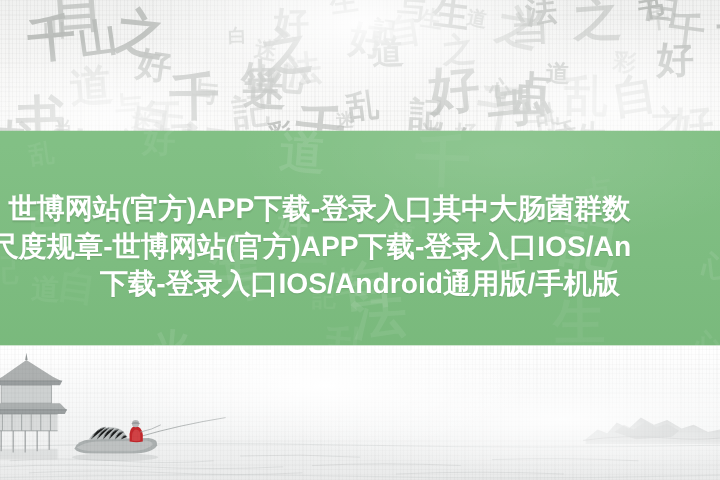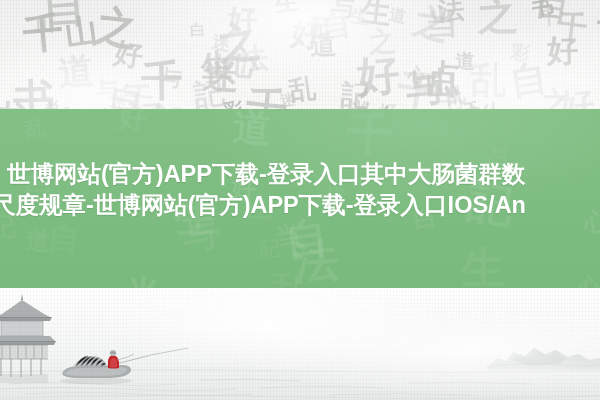--- a/index.html
+++ b/index.html
@@ -259,20 +259,21 @@
         <span class="calli" style="left:479.6px;top:177.9px;font-size:25.0px;opacity:0.70;transform:rotate(1.9deg);">好</span>
         <span class="calli" style="left:460.7px;top:137.2px;font-size:43.3px;opacity:0.46;transform:rotate(-0.7deg);">生</span>
         <span class="calli" style="left:233.4px;top:-0.4px;font-size:38.2px;opacity:0.80;transform:rotate(4.2deg);">道</span>
         <span class="calli" style="left:47.5px;top:113.7px;font-size:31.9px;opacity:0.29;transform:rotate(8.1deg);">自</span>
         <span class="calli" style="left:484.0px;top:37.5px;font-size:27.7px;opacity:0.31;transform:rotate(-8.7deg);">点</span>
       </div>
     <div class="green-shade"></div>
 
     <div class="headline line1">世博网站(官方)APP下载-登录入口其中大肠菌群数</div>
     <div class="headline line2">尺度规章-世博网站(官方)APP下载-登录入口IOS/An</div>
+    <div class="headline line3">下载-登录入口IOS/Android通用版/手机版</div>
   </div>
 
   <div class="painting">
 
     <svg width="600" height="112" viewBox="0 0 600 112">
       <defs>
         <linearGradient id="waterGrad" x1="0" y1="0" x2="0" y2="1">
           <stop offset="0%" stop-color="#ffffff"></stop>
           <stop offset="60%" stop-color="#f4f5f5"></stop>
           <stop offset="100%" stop-color="#e9eaea"></stop>

